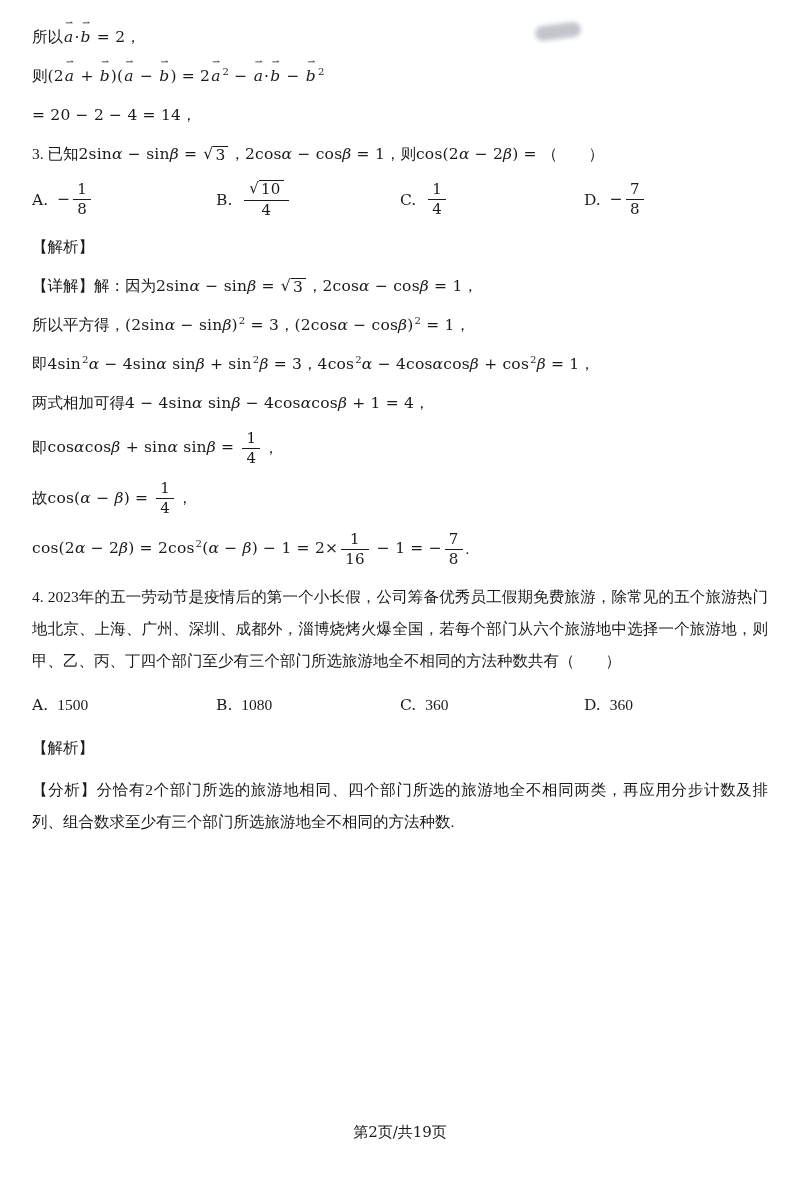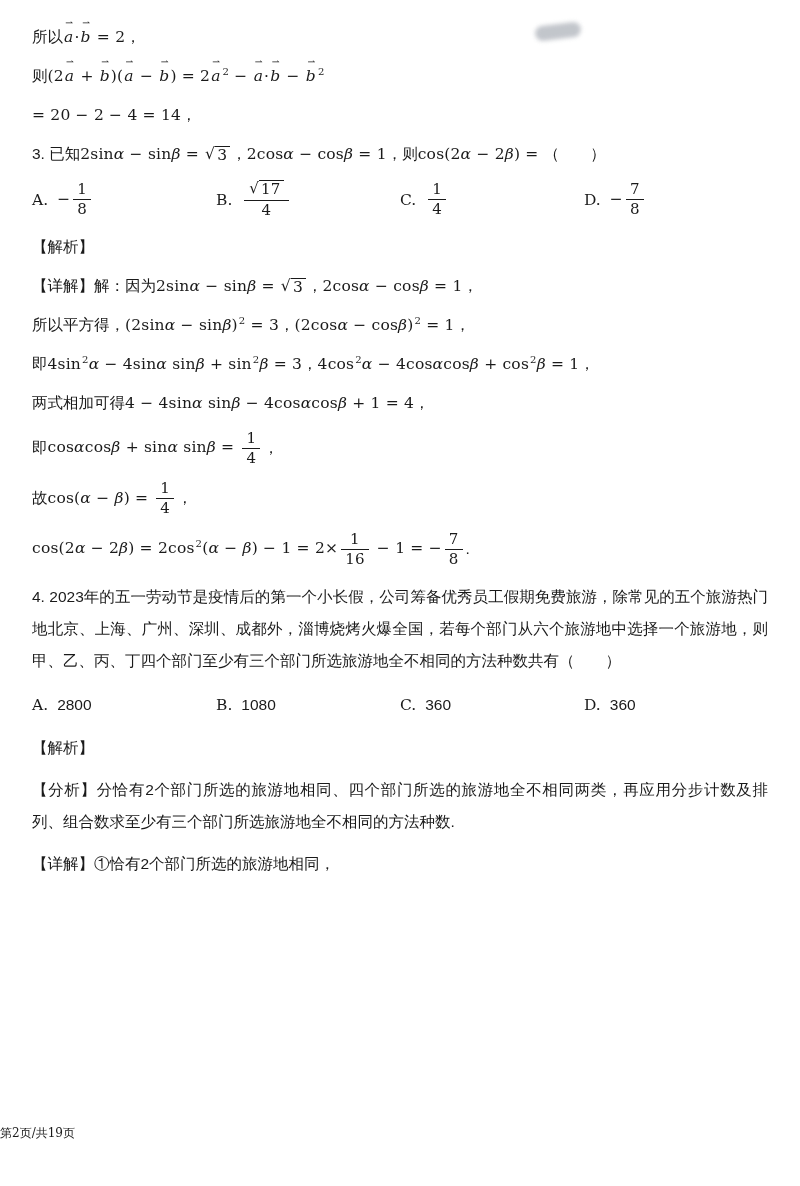--- a/index.html
+++ b/index.html
@@ -19,21 +19,21 @@
     background:#a9aeb6;opacity:.7;border-radius:8px;
     filter:blur(2px);transform:rotate(-7deg);
   }
   .doc{position:relative;}
   p.line{
     margin:0 0 13px 0;
     font-size:15.5px;
     line-height:1.62;
   }
   p.line.justify{text-align:justify;line-height:2.0;}
-  .txt{font-family:Liberation Sans, sans-serif;}
+  .txt{font-family:Liberation Serif, serif;}
   .math{font-family:"DejaVu Serif","Liberation Serif",serif;letter-spacing:.2px;white-space:nowrap;}
   .mi{font-style:italic;}
   .mn,.mfn{font-style:normal;}
   .msup{font-size:.65em;vertical-align:super;line-height:0;margin-left:1px;}
   .frac{
     display:inline-block;vertical-align:middle;text-align:center;
     line-height:1.15;font-size:.97em;margin:0 3px;
   }
   .fnum{display:block;padding:0 4px 1px 4px;border-bottom:1px solid #1a1a1a;}
   .fden{display:block;padding:1px 4px 0 4px;}
@@ -47,21 +47,21 @@
   }
   .vbase{font-style:italic;}
   .options{
     display:flex;align-items:center;
     margin:0 0 15px 0;font-size:15.5px;
   }
   .option{flex:0 0 25%;display:flex;align-items:center;min-height:30px;}
   .opt-label{margin-right:9px;}
   .footer{
     position:absolute;left:0;right:0;bottom:44px;
-    font-size:12px;color:#1a1a1a;
+    text-align:center;font-size:15px;color:#1a1a1a;
   }
 </style>
 </head>
 <body>
 
 <div class="page">
   <div class="smudge"></div>
   <div class="doc" id="doc">
       <p class="line"><span class="txt">所以</span><span class="math"><span class="vec"><span class="varr">⇀</span><span class="vbase">a</span></span><span class="mn">·</span><span class="vec"><span class="varr">⇀</span><span class="vbase">b</span></span><span class="mn"> = 2</span></span><span class="txt">，</span></p>
       <p class="line"><span class="txt">则</span><span class="math"><span class="mn">(2</span><span class="vec"><span class="varr">⇀</span><span class="vbase">a</span></span><span class="mn"> + </span><span class="vec"><span class="varr">⇀</span><span class="vbase">b</span></span><span class="mn">)(</span><span class="vec"><span class="varr">⇀</span><span class="vbase">a</span></span><span class="mn"> − </span><span class="vec"><span class="varr">⇀</span><span class="vbase">b</span></span><span class="mn">) = 2</span><span class="vec"><span class="varr">⇀</span><span class="vbase">a</span></span><span class="msup"><span class="mn">2</span></span><span class="mn"> − </span><span class="vec"><span class="varr">⇀</span><span class="vbase">a</span></span><span class="mn">·</span><span class="vec"><span class="varr">⇀</span><span class="vbase">b</span></span><span class="mn"> − </span><span class="vec"><span class="varr">⇀</span><span class="vbase">b</span></span><span class="msup"><span class="mn">2</span></span></span></p>
@@ -72,21 +72,21 @@
           </span></span><span class="txt">，</span><span class="math"><span class="mn">2</span><span class="mfn">cos</span><span class="mi">α</span><span class="mn"> − </span><span class="mfn">cos</span><span class="mi">β</span><span class="mn"> = 1</span></span><span class="txt">，则</span><span class="math"><span class="mfn">cos</span><span class="mn">(2</span><span class="mi">α</span><span class="mn"> − 2</span><span class="mi">β</span><span class="mn">) = </span></span><span class="txt">（　　）</span></p>
       <div class="options">
         <div class="option">
           <span class="opt-label">A.</span>
           <span class="opt-value"><span class="math"><span class="mn">−</span><span class="frac"><span class="fnum"><span class="mn">1</span></span><span class="fden"><span class="mn">8</span></span></span></span></span>
         </div>
         <div class="option">
           <span class="opt-label">B.</span>
           <span class="opt-value"><span class="math"><span class="frac"><span class="fnum"><span class="sqrt">
                     <span class="srad">√</span>
-                    <span class="sbody"><span class="mn">17</span></span>
+                    <span class="sbody"><span class="mn">10</span></span>
                   </span></span><span class="fden"><span class="mn">4</span></span></span></span></span>
         </div>
         <div class="option">
           <span class="opt-label">C.</span>
           <span class="opt-value"><span class="math"><span class="frac"><span class="fnum"><span class="mn">1</span></span><span class="fden"><span class="mn">4</span></span></span></span></span>
         </div>
         <div class="option">
           <span class="opt-label">D.</span>
           <span class="opt-value"><span class="math"><span class="mn">−</span><span class="frac"><span class="fnum"><span class="mn">7</span></span><span class="fden"><span class="mn">8</span></span></span></span></span>
         </div>
@@ -99,35 +99,34 @@
       <p class="line"><span class="txt">所以平方得，</span><span class="math"><span class="mn">(2</span><span class="mfn">sin</span><span class="mi">α</span><span class="mn"> − </span><span class="mfn">sin</span><span class="mi">β</span><span class="mn">)</span><span class="msup"><span class="mn">2</span></span><span class="mn"> = 3</span></span><span class="txt">，</span><span class="math"><span class="mn">(2</span><span class="mfn">cos</span><span class="mi">α</span><span class="mn"> − </span><span class="mfn">cos</span><span class="mi">β</span><span class="mn">)</span><span class="msup"><span class="mn">2</span></span><span class="mn"> = 1</span></span><span class="txt">，</span></p>
       <p class="line"><span class="txt">即</span><span class="math"><span class="mn">4</span><span class="mfn">sin</span><span class="msup"><span class="mn">2</span></span><span class="mi">α</span><span class="mn"> − 4</span><span class="mfn">sin</span><span class="mi">α</span><span class="mn"> </span><span class="mfn">sin</span><span class="mi">β</span><span class="mn"> + </span><span class="mfn">sin</span><span class="msup"><span class="mn">2</span></span><span class="mi">β</span><span class="mn"> = 3</span></span><span class="txt">，</span><span class="math"><span class="mn">4</span><span class="mfn">cos</span><span class="msup"><span class="mn">2</span></span><span class="mi">α</span><span class="mn"> − 4</span><span class="mfn">cos</span><span class="mi">α</span><span class="mfn">cos</span><span class="mi">β</span><span class="mn"> + </span><span class="mfn">cos</span><span class="msup"><span class="mn">2</span></span><span class="mi">β</span><span class="mn"> = 1</span></span><span class="txt">，</span></p>
       <p class="line"><span class="txt">两式相加可得</span><span class="math"><span class="mn">4 − 4</span><span class="mfn">sin</span><span class="mi">α</span><span class="mn"> </span><span class="mfn">sin</span><span class="mi">β</span><span class="mn"> − 4</span><span class="mfn">cos</span><span class="mi">α</span><span class="mfn">cos</span><span class="mi">β</span><span class="mn"> + 1 = 4</span></span><span class="txt">，</span></p>
       <p class="line"><span class="txt">即</span><span class="math"><span class="mfn">cos</span><span class="mi">α</span><span class="mfn">cos</span><span class="mi">β</span><span class="mn"> + </span><span class="mfn">sin</span><span class="mi">α</span><span class="mn"> </span><span class="mfn">sin</span><span class="mi">β</span><span class="mn"> = </span><span class="frac"><span class="fnum"><span class="mn">1</span></span><span class="fden"><span class="mn">4</span></span></span></span><span class="txt">，</span></p>
       <p class="line"><span class="txt">故</span><span class="math"><span class="mfn">cos</span><span class="mn">(</span><span class="mi">α</span><span class="mn"> − </span><span class="mi">β</span><span class="mn">) = </span><span class="frac"><span class="fnum"><span class="mn">1</span></span><span class="fden"><span class="mn">4</span></span></span></span><span class="txt">，</span></p>
       <p class="line"><span class="math"><span class="mfn">cos</span><span class="mn">(2</span><span class="mi">α</span><span class="mn"> − 2</span><span class="mi">β</span><span class="mn">) = 2</span><span class="mfn">cos</span><span class="msup"><span class="mn">2</span></span><span class="mn">(</span><span class="mi">α</span><span class="mn"> − </span><span class="mi">β</span><span class="mn">) − 1 = 2×</span><span class="frac"><span class="fnum"><span class="mn">1</span></span><span class="fden"><span class="mn">16</span></span></span><span class="mn"> − 1 = −</span><span class="frac"><span class="fnum"><span class="mn">7</span></span><span class="fden"><span class="mn">8</span></span></span></span><span class="txt">.</span></p>
       <p class="line justify"><span class="txt">4. 2023年的五一劳动节是疫情后的第一个小长假，公司筹备优秀员工假期免费旅游，除常见的五个旅游热门地北京、上海、广州、深圳、成都外，淄博烧烤火爆全国，若每个部门从六个旅游地中选择一个旅游地，则甲、乙、丙、丁四个部门至少有三个部门所选旅游地全不相同的方法种数共有（　　）</span></p>
       <div class="options">
         <div class="option">
           <span class="opt-label">A.</span>
-          <span class="opt-value"><span class="txt">2800</span></span>
+          <span class="opt-value"><span class="txt">1500</span></span>
         </div>
         <div class="option">
           <span class="opt-label">B.</span>
           <span class="opt-value"><span class="txt">1080</span></span>
         </div>
         <div class="option">
           <span class="opt-label">C.</span>
           <span class="opt-value"><span class="txt">360</span></span>
         </div>
         <div class="option">
           <span class="opt-label">D.</span>
           <span class="opt-value"><span class="txt">360</span></span>
         </div>
       </div>
       <p class="line"><span class="txt">【解析】</span></p>
       <p class="line justify"><span class="txt">【分析】分恰有2个部门所选的旅游地相同、四个部门所选的旅游地全不相同两类，再应用分步计数及排列、组合数求至少有三个部门所选旅游地全不相同的方法种数.</span></p>
-      <p class="line"><span class="txt">【详解】①恰有2个部门所选的旅游地相同，</span></p>
     </div>
   <div class="footer">
     <span>第2页/共19页</span>
   </div>
 </div>
 
 </body></html>

